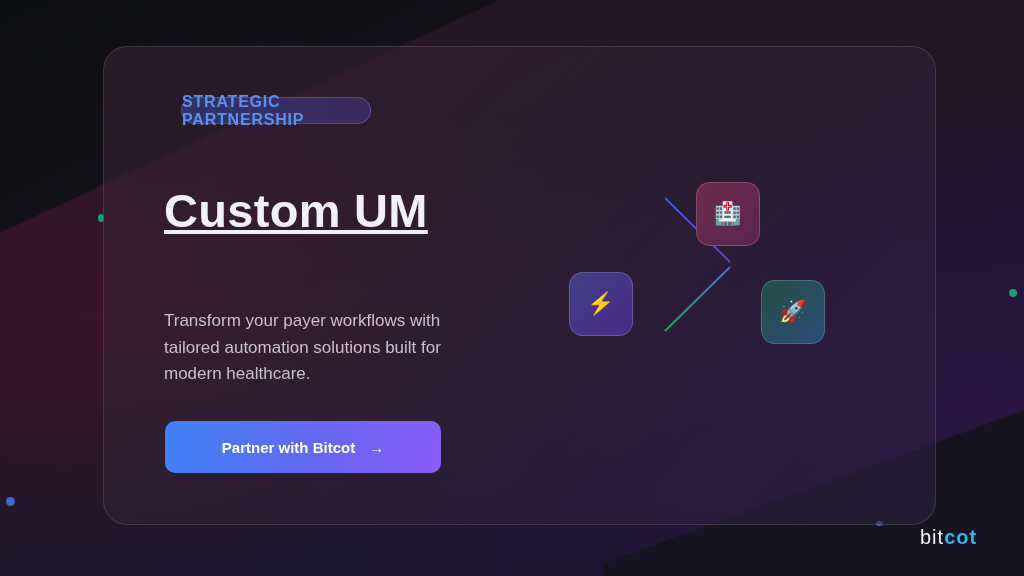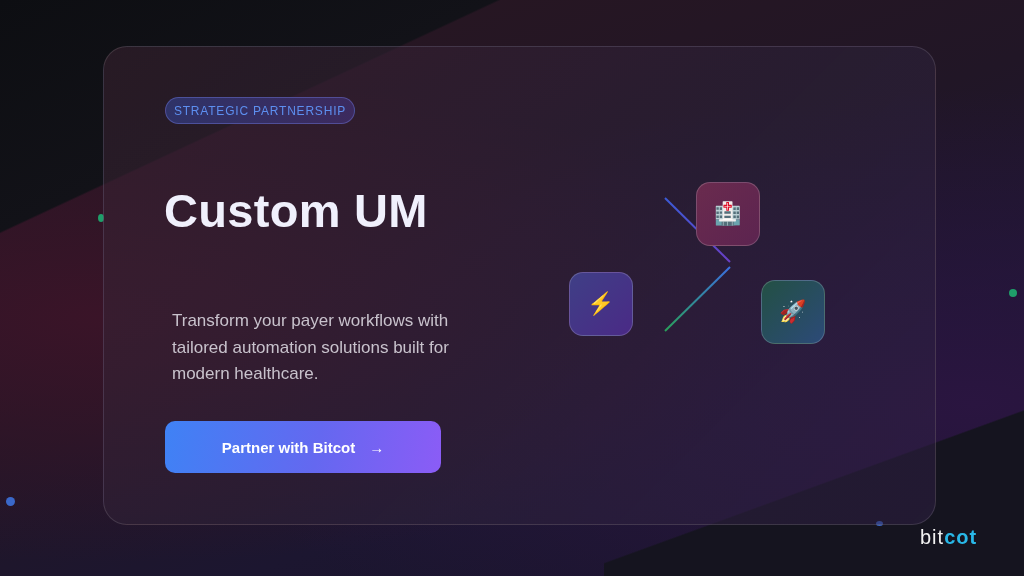--- a/index.html
+++ b/index.html
@@ -22,36 +22,36 @@
       background: linear-gradient(160deg, transparent 50%, #15141f 50.5%);
     }
     .dot { position: absolute; border-radius: 50%; }
     .card {
       position: absolute; left: 103px; top: 46px; width: 833px; height: 479px;
       border-radius: 24px;
       background: linear-gradient(135deg, rgba(60,35,50,0.55) 0%, rgba(45,35,58,0.55) 55%, rgba(48,32,70,0.5) 100%);
       border: 1px solid rgba(255,255,255,0.12);
     }
     .badge {
-      position: absolute; left: 165px; top: 97px; height: 27px; width: 190px;
+      position: absolute; left: 181px; top: 97px; height: 27px; width: 190px;
       border-radius: 14px;
       background: linear-gradient(90deg, #2f3368 0%, #3c2a5e 100%);
       border: 1px solid rgba(110,120,220,0.45);
-      color: #5d8ff0; font-weight: normal; font-size: 12px; letter-spacing: 0.8px;
+      color: #5d8ff0; font-weight: bold; font-size: 16px; letter-spacing: 0.8px;
       display: flex; align-items: center; justify-content: center;
     }
     .title {
       position: absolute; left: 164px; top: 184px;
       font-size: 47px; font-weight: bold; line-height: 54px;
       color: #f0f0fc; letter-spacing: 0.3px;
     }
-    .title span { display: block; }
+    .title span { display: block; text-decoration: underline; }
     .subtitle {
       position: absolute; left: 164px; top: 308px; width: 320px;
-      font-size: 17px; line-height: 26.5px; color: #c8c2cc; margin-left: 8px;
+      font-size: 17px; line-height: 26.5px; color: #c8c2cc;
     }
     .cta {
       position: absolute; left: 165px; top: 421px; width: 276px; height: 52px;
       border-radius: 10px;
       background: linear-gradient(100deg, #3f82f5 0%, #6468f0 55%, #8b5cf6 100%);
       color: #fff; font-weight: bold; font-size: 15px;
       display: flex; align-items: center; justify-content: center; gap: 14px;
       cursor: pointer;
     }
     .cta .arrow { font-size: 15px; }

